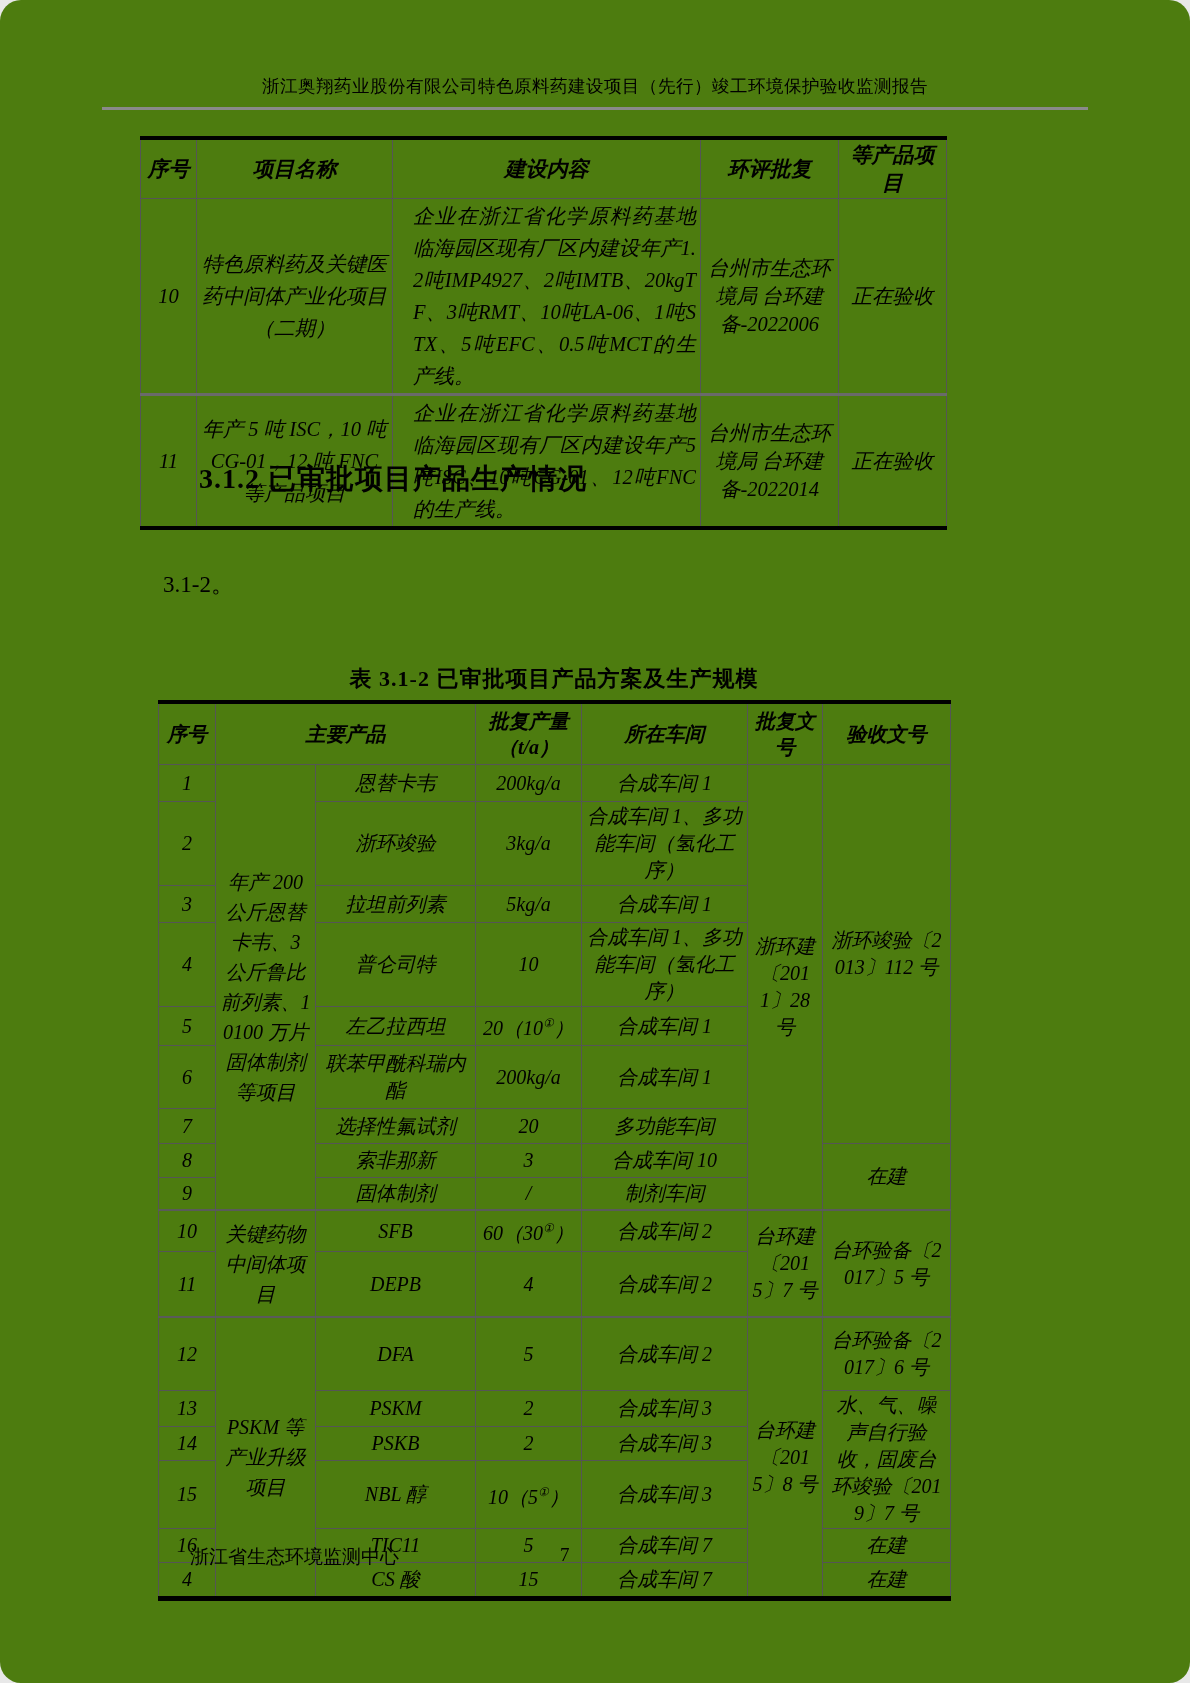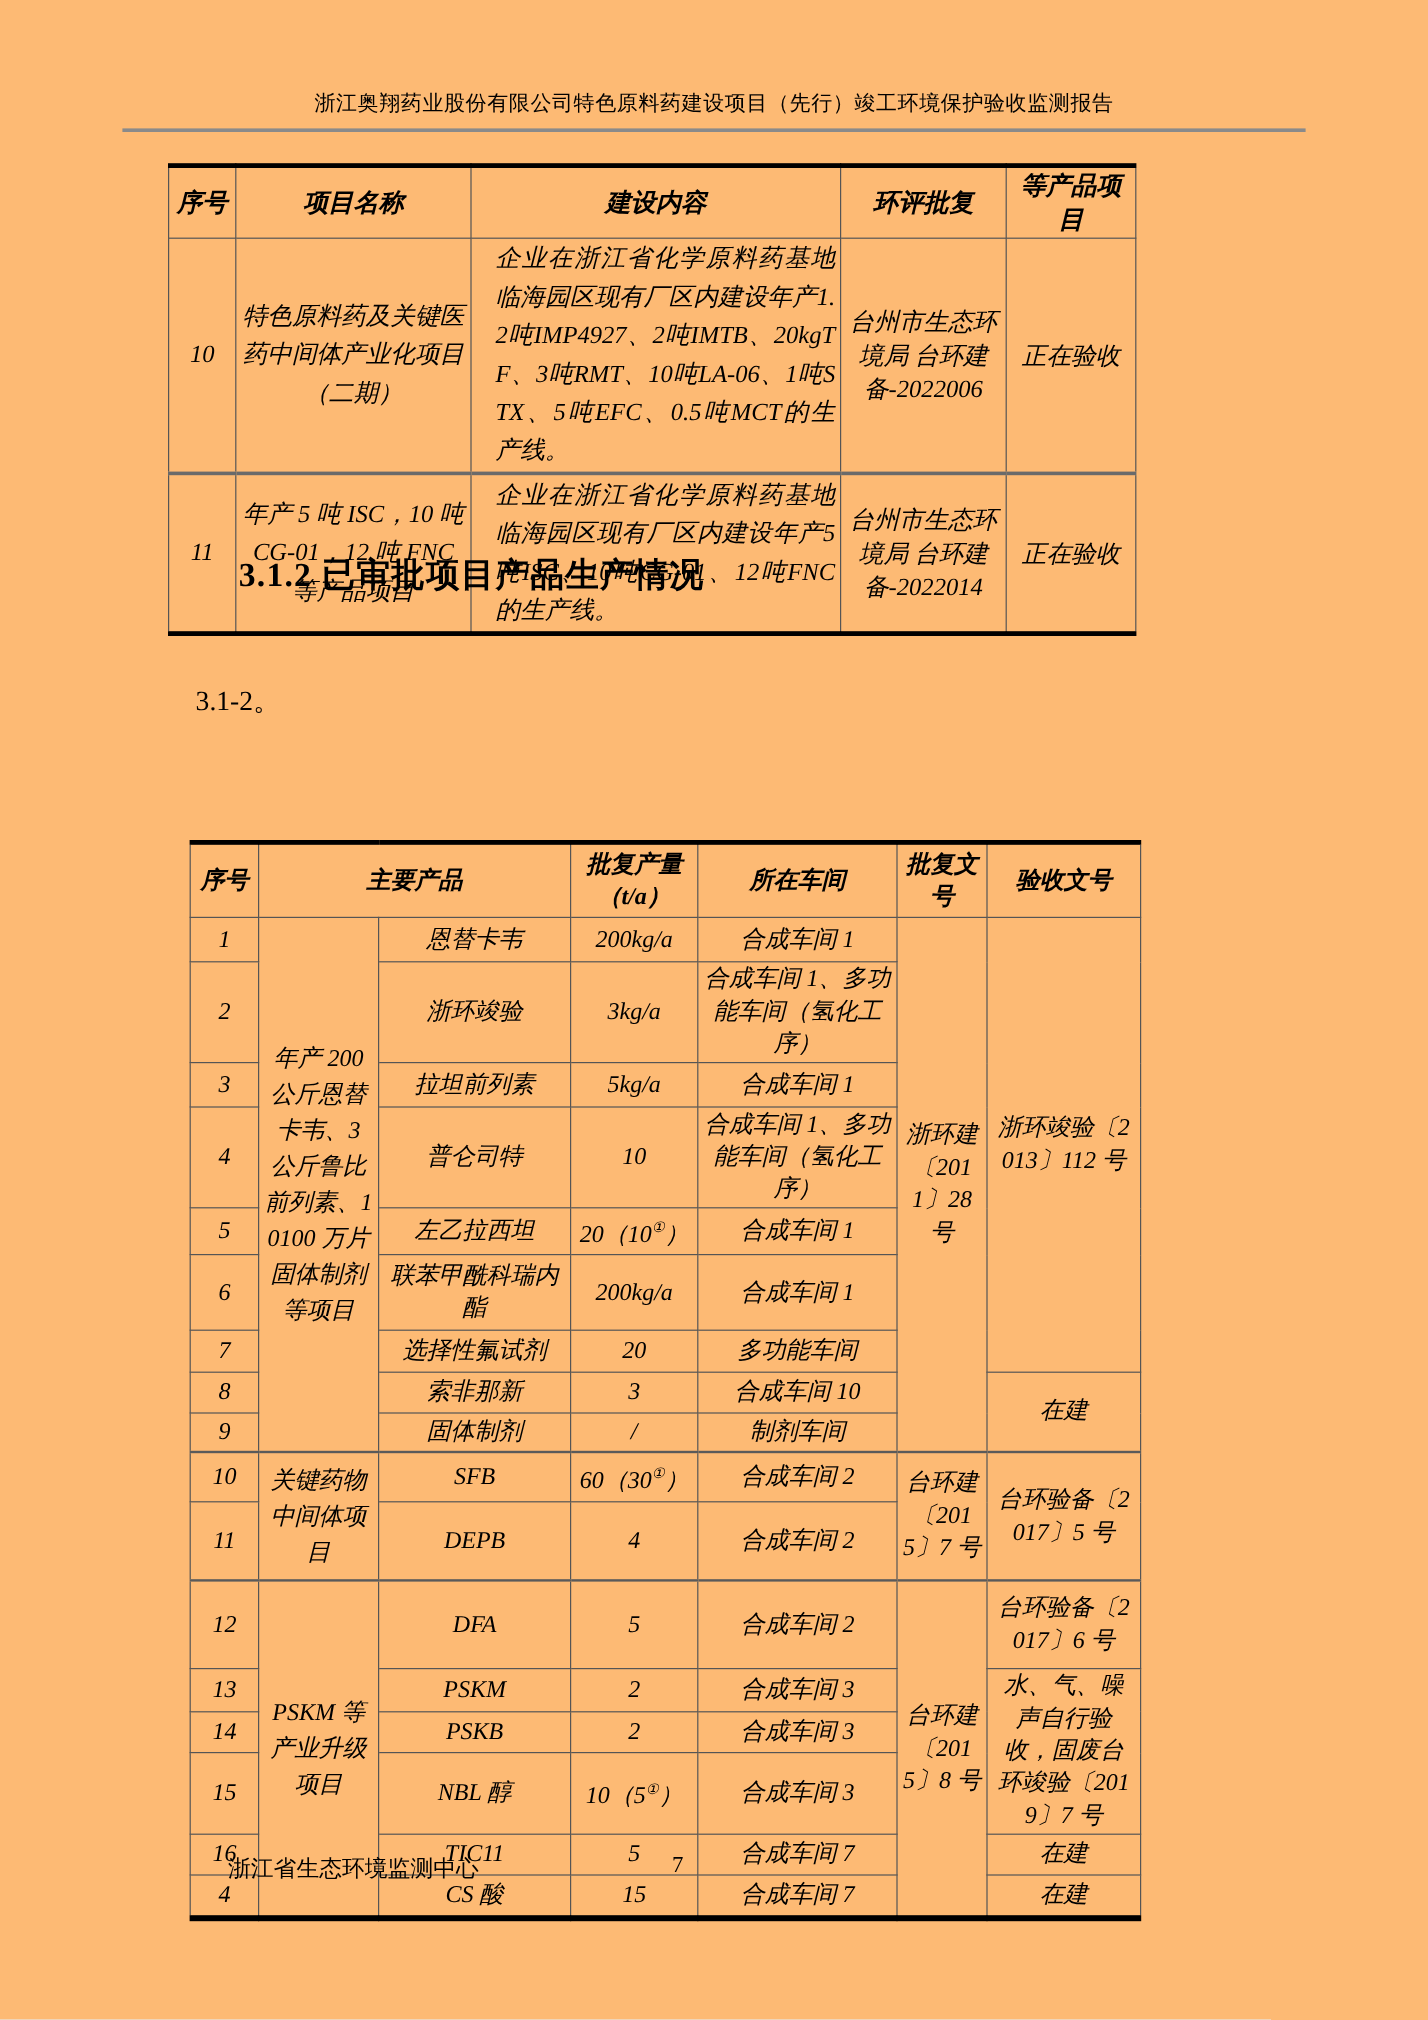--- a/index.html
+++ b/index.html
@@ -1,18 +1,18 @@
 <!DOCTYPE html>
 <html><head>
 <meta charset="utf-8">
 <style>
   html,body{margin:0;padding:0;background:#e8e8e8;}
   .page{
-    position:relative;width:1190px;height:1683px;margin:0 auto;background:#fdba74;
-    font-family:"Liberation Serif","DejaVu Serif",serif;color:#000;overflow:hidden;
+    position:relative;width:1190px;height:1683px;margin:0 auto;background:#4d7c0f;
+    font-family:"Liberation Serif","DejaVu Serif",serif;color:#000;overflow:hidden;border-radius:21px;
   }
   
   .doc-header{
     position:absolute;top:74px;left:102px;width:986px;text-align:center;
     font-size:17.5px;letter-spacing:.5px;padding-bottom:9px;border-bottom:3px solid #8a8a8a;
   }
   
   table{border-collapse:collapse;table-layout:fixed;font-style:italic;}
   td,th{border:1px solid #555;vertical-align:middle;text-align:center;
         padding:1px 4px;word-break:break-all;overflow:hidden;}
@@ -82,20 +82,21 @@
       <td class="cell-just">企业在浙江省化学原料药基地临海园区现有厂区内建设年产5吨ISC、10吨CG-01、12吨FNC的生产线。</td>
       <td>台州市生态环境局 台环建备-2022014</td>
       <td>正在验收</td>
     </tr>
   </tbody>
     </table>
 
   <div class="sec-heading">3.1.2 已审批项目产品生产情况</div>
   <div class="para-l2">3.1-2。</div>
 
+  <div class="t2-title">表 3.1-2  已审批项目产品方案及生产规模</div>
 
   <table class="t2">
     <colgroup>
       <col style="width:57px">
         <col style="width:100px">
         <col style="width:160px">
       <col style="width:106px">
         <col style="width:166px">
         <col style="width:75px">
         <col style="width:128px">

